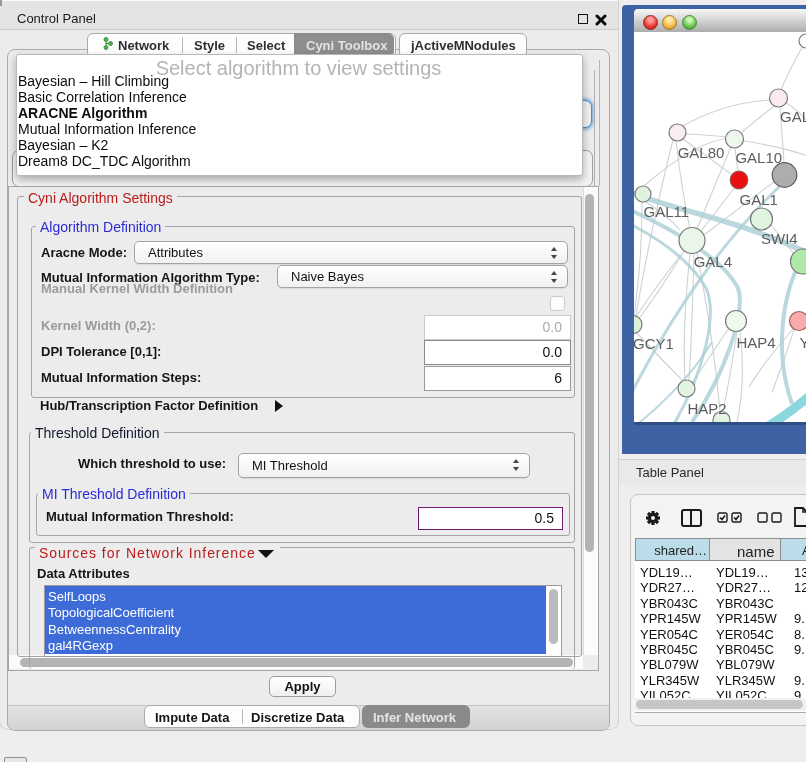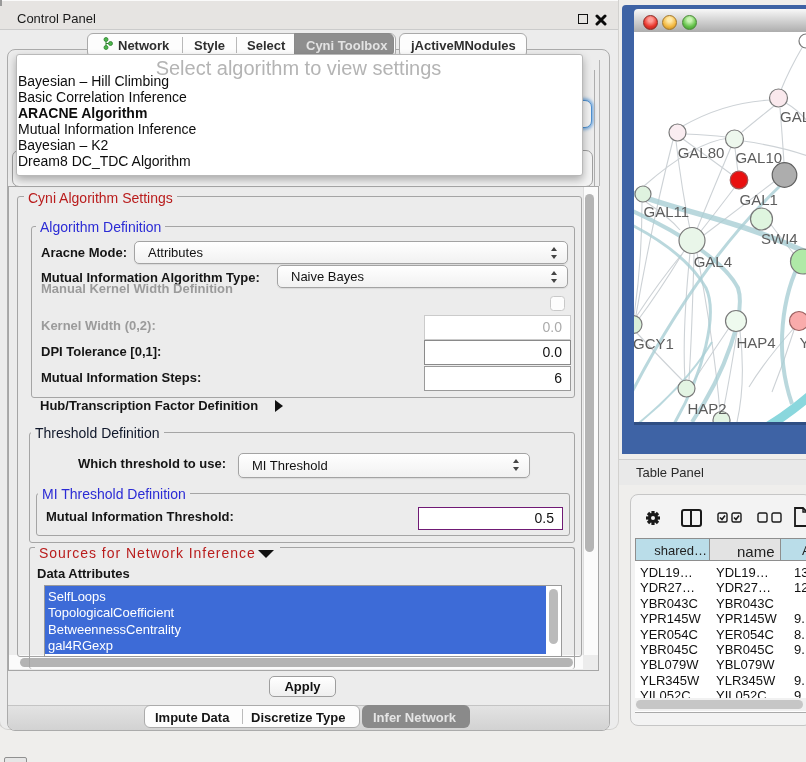--- a/index.html
+++ b/index.html
@@ -122,21 +122,21 @@
 <div class="abs" style="left:549px;top:589px;width:9px;height:55px;background:#bbb;border-radius:5px"></div>
 
 <div class="abs" style="left:269px;top:676px;width:67px;height:21px;border:1px solid #9e9e9e;border-radius:5px;background:linear-gradient(#ffffff,#efefef);box-sizing:border-box"></div>
 <div class="abs" style="left:269px;top:679px;width:67px;text-align:center;font-size:13px;font-weight:600;color:#111">Apply</div>
 
 <div class="abs" style="left:8px;top:705px;width:601px;height:24px;background:linear-gradient(#e3e3e3,#d2d2d2);border-top:1px solid #c4c4c4;border-radius:0 0 7px 7px"></div>
 <div class="abs" style="left:144px;top:705px;width:216px;height:23px;background:#fdfdfd;border:1px solid #ababab;border-radius:6px;box-sizing:border-box"></div>
 <div class="abs" style="left:242px;top:709px;width:1px;height:15px;background:#bbb"></div>
 <div class="abs" style="left:362px;top:705px;width:108px;height:23px;background:#8a8a8a;border-radius:6px"></div>
 <div class="abs b13" style="left:155px;top:710px">Impute Data</div>
-<div class="abs b13" style="left:251px;top:710px">Discretize Type</div>
+<div class="abs b13" style="left:251px;top:710px">Discretize Data</div>
 <div class="abs b13" style="left:373px;top:710px;color:#e5e5e5">Infer Network</div>
 
 <div class="abs" style="left:16px;top:54px;width:565px;height:120px;background:#fff;border:1px solid #b9b9b9;border-radius:3px;box-shadow:0 4px 9px rgba(0,0,0,.3)"></div>
 <div class="abs" style="left:16px;top:57px;width:565px;text-align:center;font-size:20px;color:#b4b4b4">Select algorithm to view settings</div>
 <div class="abs" style="left:18px;top:73px;font-size:14px;color:#0d0d0d;line-height:16px">Bayesian – Hill Climbing<br>Basic Correlation Inference<br><b>ARACNE Algorithm</b><br>Mutual Information Inference<br>Bayesian – K2<br>Dream8 DC_TDC Algorithm</div>
 
 <div class="abs" style="left:4px;top:757px;width:21px;height:10px;border:1.5px solid #909090;border-radius:2px;background:#e6e6e6"></div>
 <div class="abs" style="left:0;top:0;width:2px;height:6px;background:#999"></div>
 
 <div class="abs" style="left:622px;top:5px;width:184px;height:449px;background:#3e63a5;border-radius:4px 0 0 0"></div>

